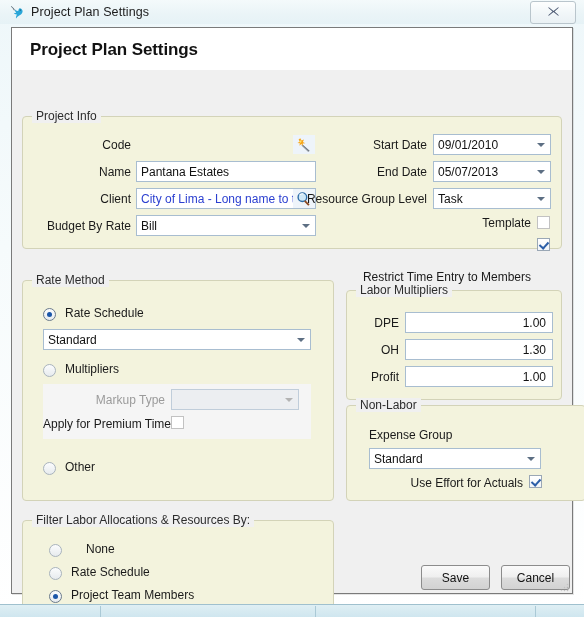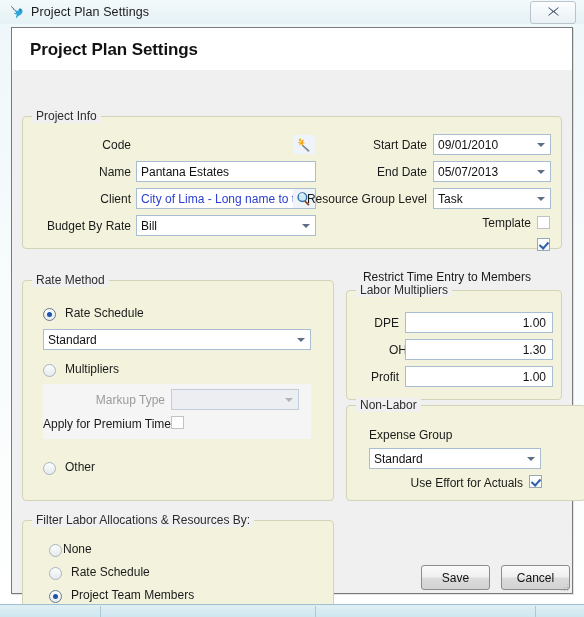--- a/index.html
+++ b/index.html
@@ -390,21 +390,21 @@
       </div>
 
       <div class="groupbox" style="left:334px; top:220px; width:216px; height:110px;">
         <span class="legend">Labor Multipliers</span>
 
         <span class="label right" style="left:0px; top:25px; width:52px;">DPE</span>
         <div class="textbox numeric" style="left:58px; top:21px; width:148px;">
           <span>1.00</span>
         </div>
 
-        <span class="label right" style="left:0px; top:52px; width:52px;margin-left:8px;">OH</span>
+        <span class="label right" style="left:0px; top:52px; width:52px;">OH</span>
         <div class="textbox numeric" style="left:58px; top:48px; width:148px;">
           <span>1.30</span>
         </div>
 
         <span class="label right" style="left:0px; top:79px; width:52px;">Profit</span>
         <div class="textbox numeric" style="left:58px; top:75px; width:148px;">
           <span>1.00</span>
         </div>
       </div>
 
@@ -418,21 +418,21 @@
         </div>
 
         <span class="label right" style="left:0px; top:70px; width:176px;">Use Effort for Actuals</span>
         <div class="checkbox checked" style="left:182px; top:69px;"></div>
       </div>
 
       <div class="groupbox" style="left:10px; top:450px; width:312px; height:100px;">
         <span class="legend">Filter Labor Allocations &amp; Resources By:</span>
 
         <div class="radio" style="left:26px; top:23px;"></div>
-        <span class="label" style="left:40px; top:21px;">None</span>
+        <span class="label" style="left:63px; top:21px;">None</span>
 
         <div class="radio" style="left:26px; top:46px;"></div>
         <span class="label" style="left:48px; top:44px;">Rate Schedule</span>
 
         <div class="radio checked" style="left:26px; top:69px;"></div>
         <span class="label" style="left:48px; top:67px;">Project Team Members</span>
       </div>
 
       <div class="pushbutton" style="left:409px; top:495px;">
         <span>Save</span>

